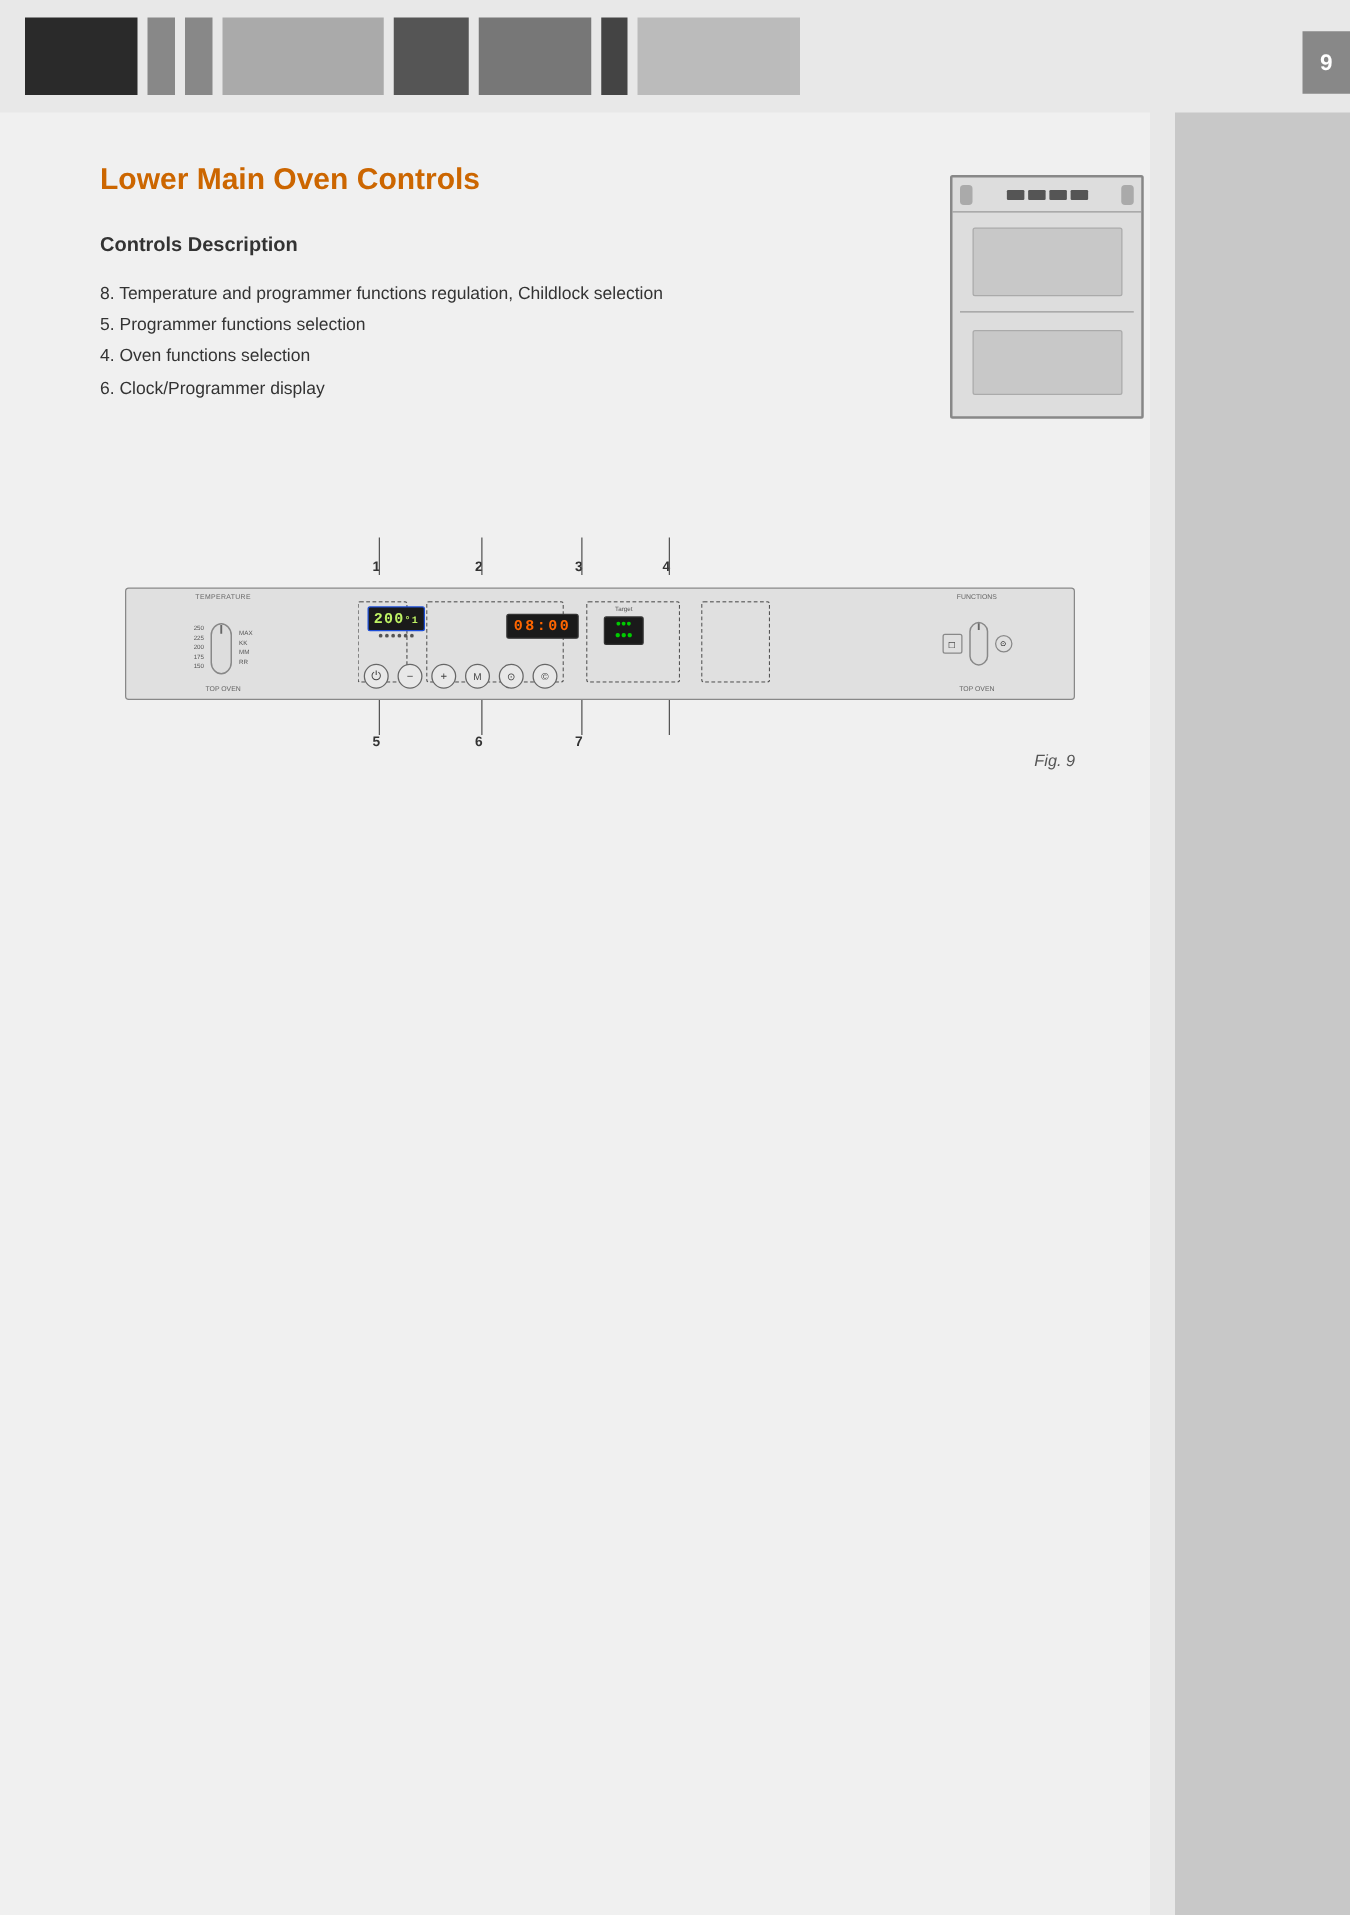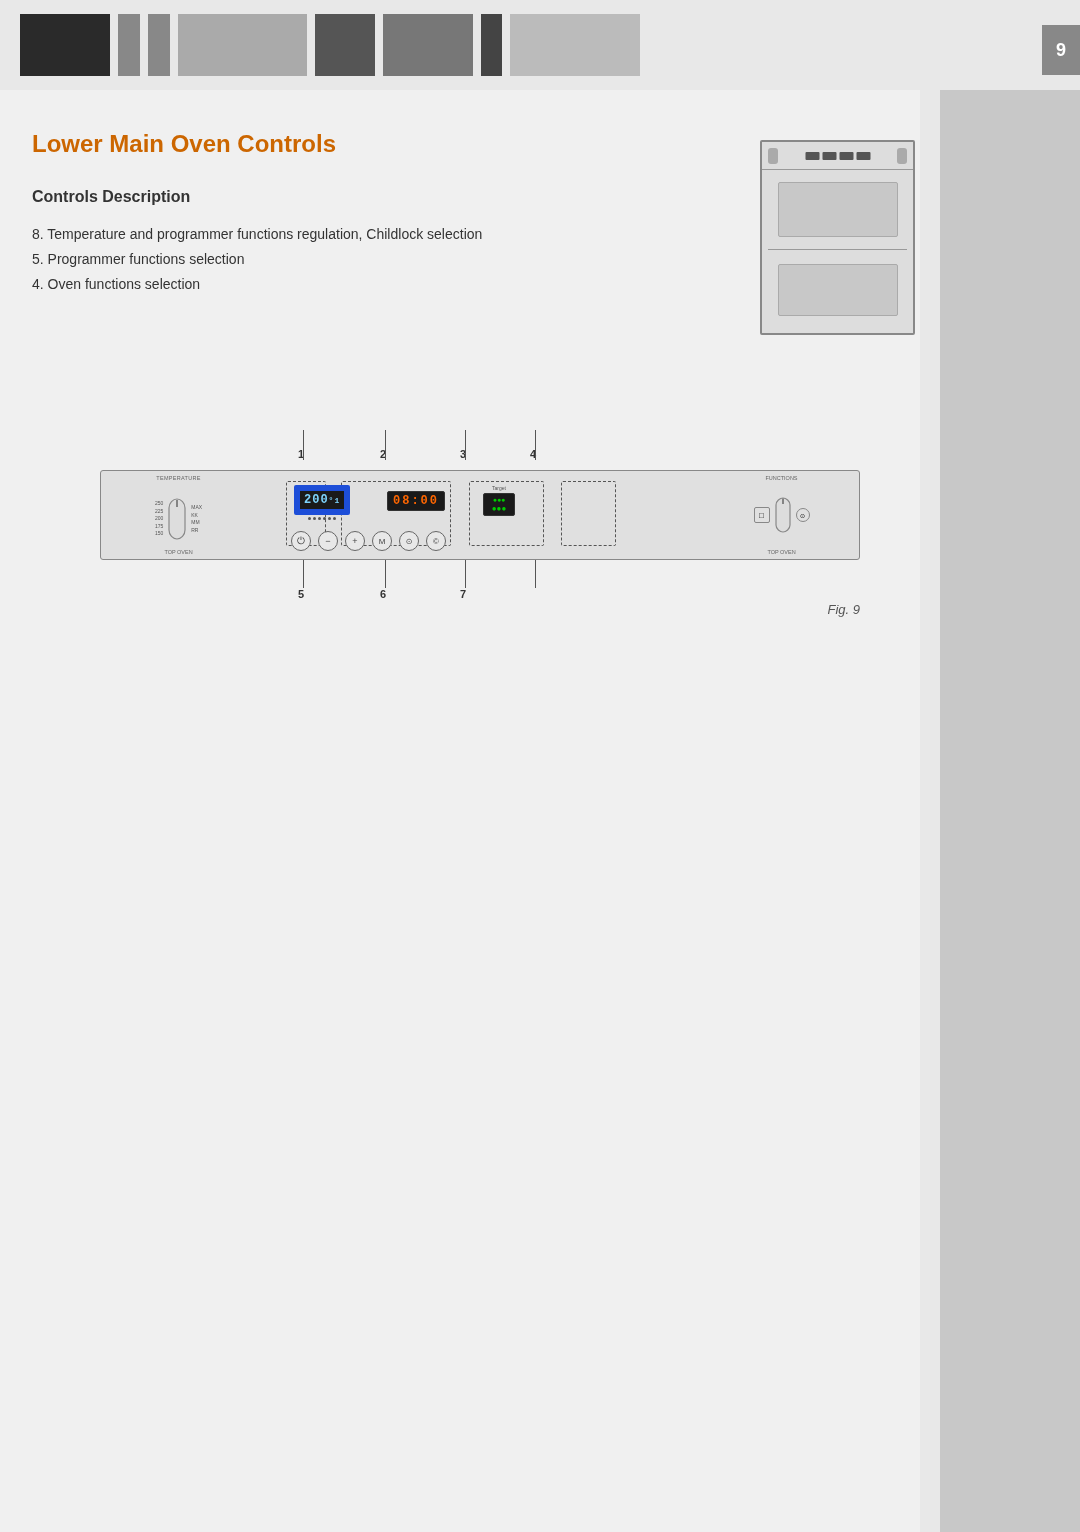--- a/index.html
+++ b/index.html
@@ -66,21 +66,21 @@
     }
 
     
     .main-content {
       position: absolute;
       top: 90px;
       left: 0;
       width: 920px;
       height: 1442px;
       background: #f0f0f0;
-      padding: 40px 32px;
+      padding: 40px 80px;
     }
 
     .page-title {
       font-size: 24px;
       font-weight: bold;
       color: #cc6600;
       margin-bottom: 30px;
     }
 
     .section-title {
@@ -272,20 +272,21 @@
 <div class="main-content">
 
   <h1 class="page-title">Lower Main Oven Controls</h1>
 
   <h2 class="section-title">Controls Description</h2>
 
   <ul class="controls-list">
     <li>8. Temperature and programmer functions regulation, Childlock selection</li>
     <li>5. Programmer functions selection</li>
     <li>4. Oven functions selection</li>
+    <li>6. Clock/Programmer display</li>
   </ul>
 
 </div>
 
 <div class="oven-diagram">
   <div class="oven-outer">
 
     <div class="oven-top-strip">
       <div class="oven-knob-left"></div>
       <div class="oven-display-row">
@@ -350,21 +351,21 @@
 
     <div style="position:absolute; left:185px; top:10px; width:40px; height:65px; border:1.5px dashed #555; border-radius:2px;"></div>
 
     <div style="position:absolute; left:240px; top:10px; width:110px; height:65px; border:1.5px dashed #555; border-radius:2px;"></div>
 
     <div style="position:absolute; left:368px; top:10px; width:75px; height:65px; border:1.5px dashed #555; border-radius:2px;"></div>
 
     <div style="position:absolute; left:460px; top:10px; width:55px; height:65px; border:1.5px dashed #555; border-radius:2px;"></div>
 
     <div style="position:absolute; left:193px; top:14px; display:flex; flex-direction:column; align-items:center; gap:2px;">
-      <div style="background:#1a1a1a; color:#7dd3fc; font-size:12px; font-weight:bold; font-family:'Courier New',monospace; padding:2px 4px; border-radius:2px; border:6px solid #1d4ed8; min-width:38px; text-align:center; letter-spacing:1px;">
+      <div style="background:#1a1a1a; color:#bef264; font-size:12px; font-weight:bold; font-family:'Courier New',monospace; padding:2px 4px; border-radius:2px; border:1px solid #1d4ed8; min-width:38px; text-align:center; letter-spacing:1px;">
         <span>200</span><span style="font-size:8px;">°1</span>
       </div>
       <div style="display:flex; gap:2px;">
         <div style="width:3px;height:3px;background:#555;border-radius:50%;"></div>
         <div style="width:3px;height:3px;background:#555;border-radius:50%;"></div>
         <div style="width:3px;height:3px;background:#555;border-radius:50%;"></div>
         <div style="width:3px;height:3px;background:#555;border-radius:50%;"></div>
         <div style="width:3px;height:3px;background:#555;border-radius:50%;"></div>
         <div style="width:3px;height:3px;background:#555;border-radius:50%;"></div>
       </div>
@@ -372,21 +373,21 @@
 
     <div style="position:absolute; left:190px; bottom:8px; display:flex; gap:7px; align-items:center;">
       <div class="panel-button" style="font-size:10px;">⏻</div>
       <div class="panel-button">−</div>
       <div class="panel-button">+</div>
       <div class="panel-button" style="font-size:8px;">M</div>
       <div class="panel-button" style="font-size:8px;">⊙</div>
       <div class="panel-button" style="font-size:8px;">©</div>
     </div>
 
-    <div style="position:absolute; left:286px; top:20px; display:flex; flex-direction:column; align-items:center; gap:2px;">
+    <div style="position:absolute; left:304px; top:20px; display:flex; flex-direction:column; align-items:center; gap:2px;">
       <div style="background:#1a1a1a; color:#ff6600; font-size:12px; font-weight:bold; font-family:'Courier New',monospace; padding:2px 5px; border-radius:2px; border:1px solid #333; min-width:44px; text-align:center; letter-spacing:2px;">08:00</div>
     </div>
 
     <div style="position:absolute; left:382px; top:14px; display:flex; flex-direction:column; align-items:center; gap:2px;">
       <span style="font-size:5px; color:#555;">Target</span>
       <div style="background:#1a1a1a; color:#00cc00; font-size:8px; font-weight:bold; font-family:'Courier New',monospace; padding:2px 3px; border-radius:2px; border:1px solid #333; min-width:32px; text-align:center;">
         <div style="display:flex;flex-direction:column;align-items:center;">
           <span style="font-size:7px;">●●●</span>
           <span>●●●</span>
         </div>

